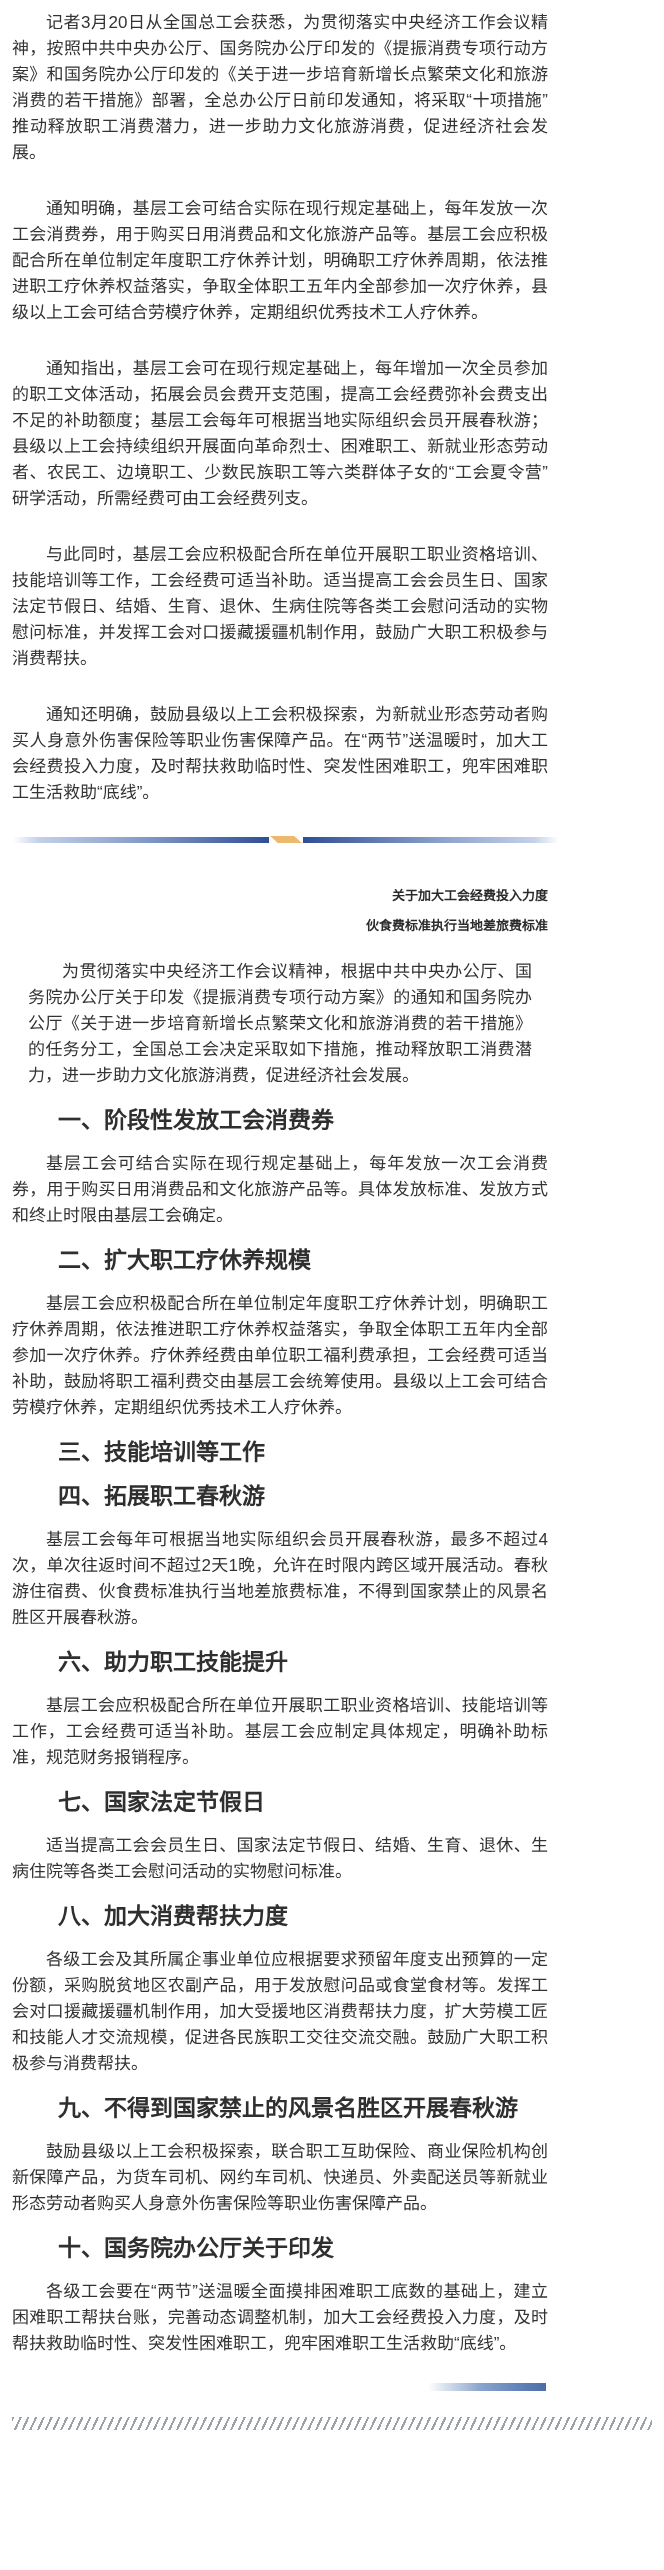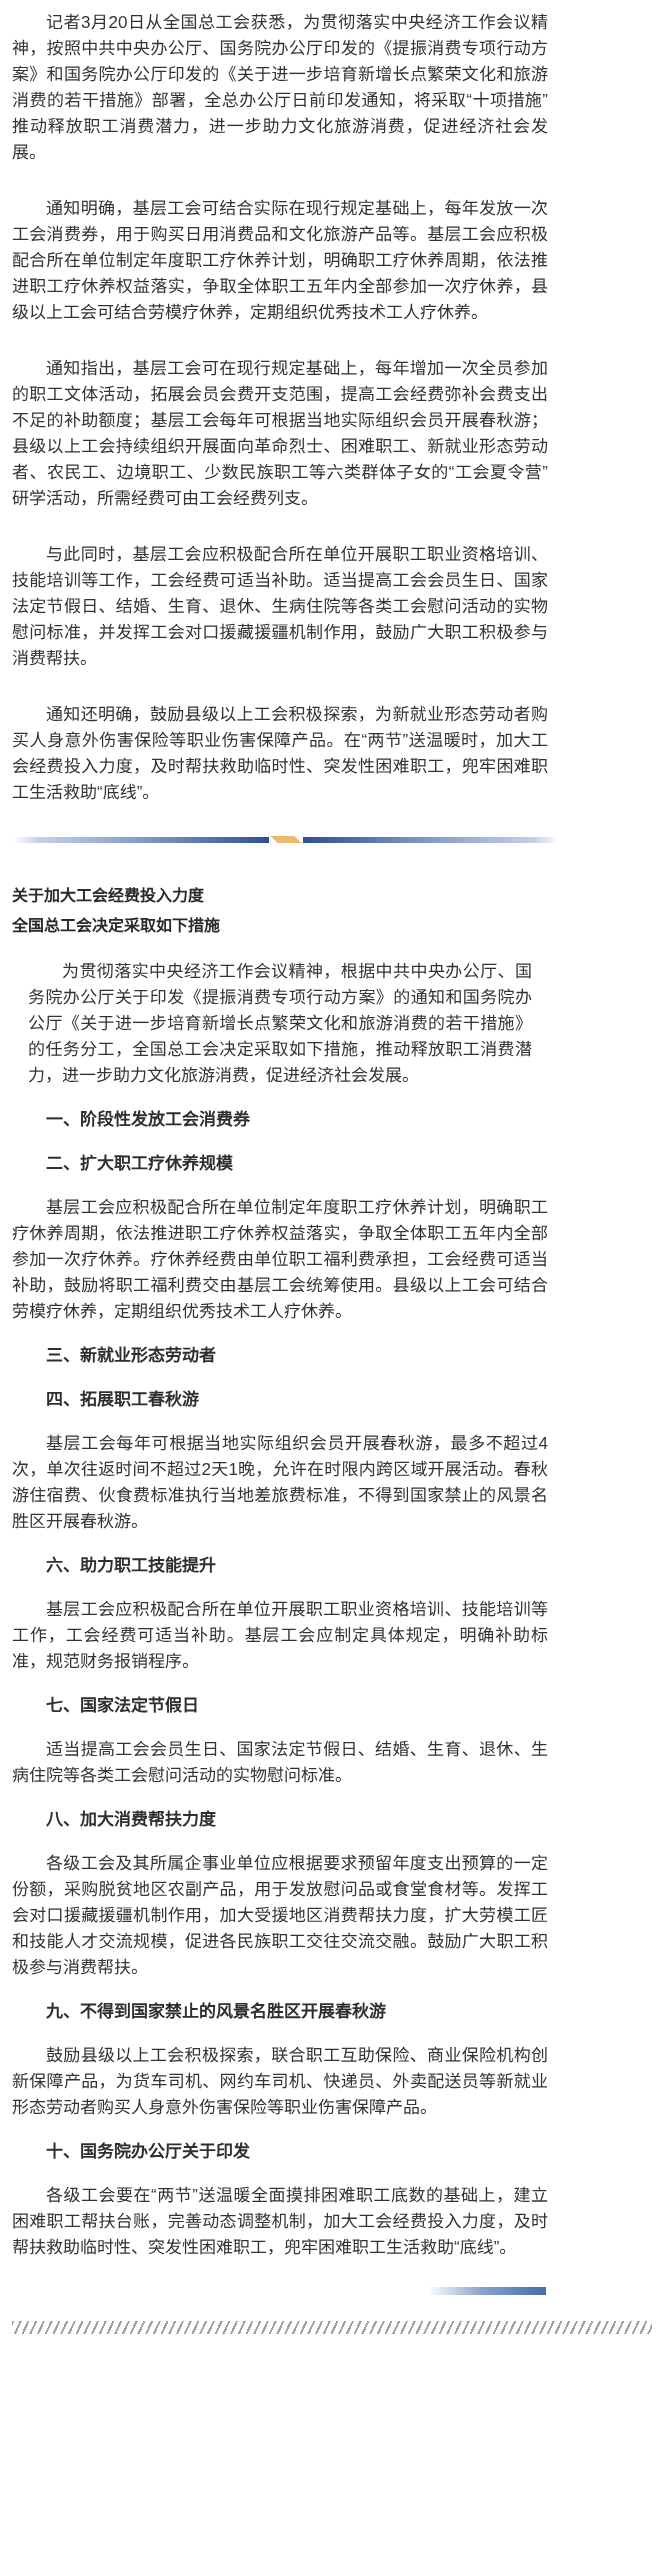--- a/index.html
+++ b/index.html
@@ -37,29 +37,29 @@
   }
   .div-orange{
     width:24px;height:7px;
     margin:0 5px;
     background:#edb96f;
     transform:skewX(48deg);
   }
   
   .doc-title{
     margin:0 0 18px 0;
-    font-size:16px;
+    font-size:13px;
     font-weight:bold;
     color:#2b2b2b;
-    text-align:left;
+    text-align:right;
     line-height:30px;
   }
   .measure-heading{
     margin:18px 0 0 0;
-    font-size:17px;
+    font-size:23px;
     font-weight:bold;
     line-height:26px;
     text-indent:2em;
     color:#2f2f2f;
   }
   .measure-body{
     margin:18px 0 0 0;
     text-indent:2em;
   }
   .doc-intro{margin:16px;text-indent:2em;}
@@ -93,37 +93,38 @@
 
       <p class="para">通知还明确，鼓励县级以上工会积极探索，为新就业形态劳动者购买人身意外伤害保险等职业伤害保障产品。在“两节”送温暖时，加大工会经费投入力度，及时帮扶救助临时性、突发性困难职工，兜牢困难职工生活救助“底线”。</p>
     </div>
 
   <div class="divider">
     <div class="div-left"></div>
     <div class="div-orange"></div>
     <div class="div-right"></div>
   </div>
 
-  <h2 class="doc-title"><span>关于加大工会经费投入力度</span><br><span>全国总工会决定采取如下措施</span></h2>
+  <h2 class="doc-title"><span>关于加大工会经费投入力度</span><br><span>伙食费标准执行当地差旅费标准</span></h2>
 
   <p class="doc-intro">为贯彻落实中央经济工作会议精神，根据中共中央办公厅、国务院办公厅关于印发《提振消费专项行动方案》的通知和国务院办公厅《关于进一步培育新增长点繁荣文化和旅游消费的若干措施》的任务分工，全国总工会决定采取如下措施，推动释放职工消费潜力，进一步助力文化旅游消费，促进经济社会发展。</p>
 
   <div>
 
       <section class="measure">
         <h3 class="measure-heading">一、阶段性发放工会消费券</h3>
+        <p class="measure-body">基层工会可结合实际在现行规定基础上，每年发放一次工会消费券，用于购买日用消费品和文化旅游产品等。具体发放标准、发放方式和终止时限由基层工会确定。</p>
       </section>
 
       <section class="measure">
         <h3 class="measure-heading">二、扩大职工疗休养规模</h3>
         <p class="measure-body">基层工会应积极配合所在单位制定年度职工疗休养计划，明确职工疗休养周期，依法推进职工疗休养权益落实，争取全体职工五年内全部参加一次疗休养。疗休养经费由单位职工福利费承担，工会经费可适当补助，鼓励将职工福利费交由基层工会统筹使用。县级以上工会可结合劳模疗休养，定期组织优秀技术工人疗休养。</p>
       </section>
 
       <section class="measure">
-        <h3 class="measure-heading">三、新就业形态劳动者</h3>
+        <h3 class="measure-heading">三、技能培训等工作</h3>
       </section>
 
       <section class="measure">
         <h3 class="measure-heading">四、拓展职工春秋游</h3>
         <p class="measure-body">基层工会每年可根据当地实际组织会员开展春秋游，最多不超过4次，单次往返时间不超过2天1晚，允许在时限内跨区域开展活动。春秋游住宿费、伙食费标准执行当地差旅费标准，不得到国家禁止的风景名胜区开展春秋游。</p>
       </section>
 
 
       <section class="measure">
         <h3 class="measure-heading">六、助力职工技能提升</h3>

